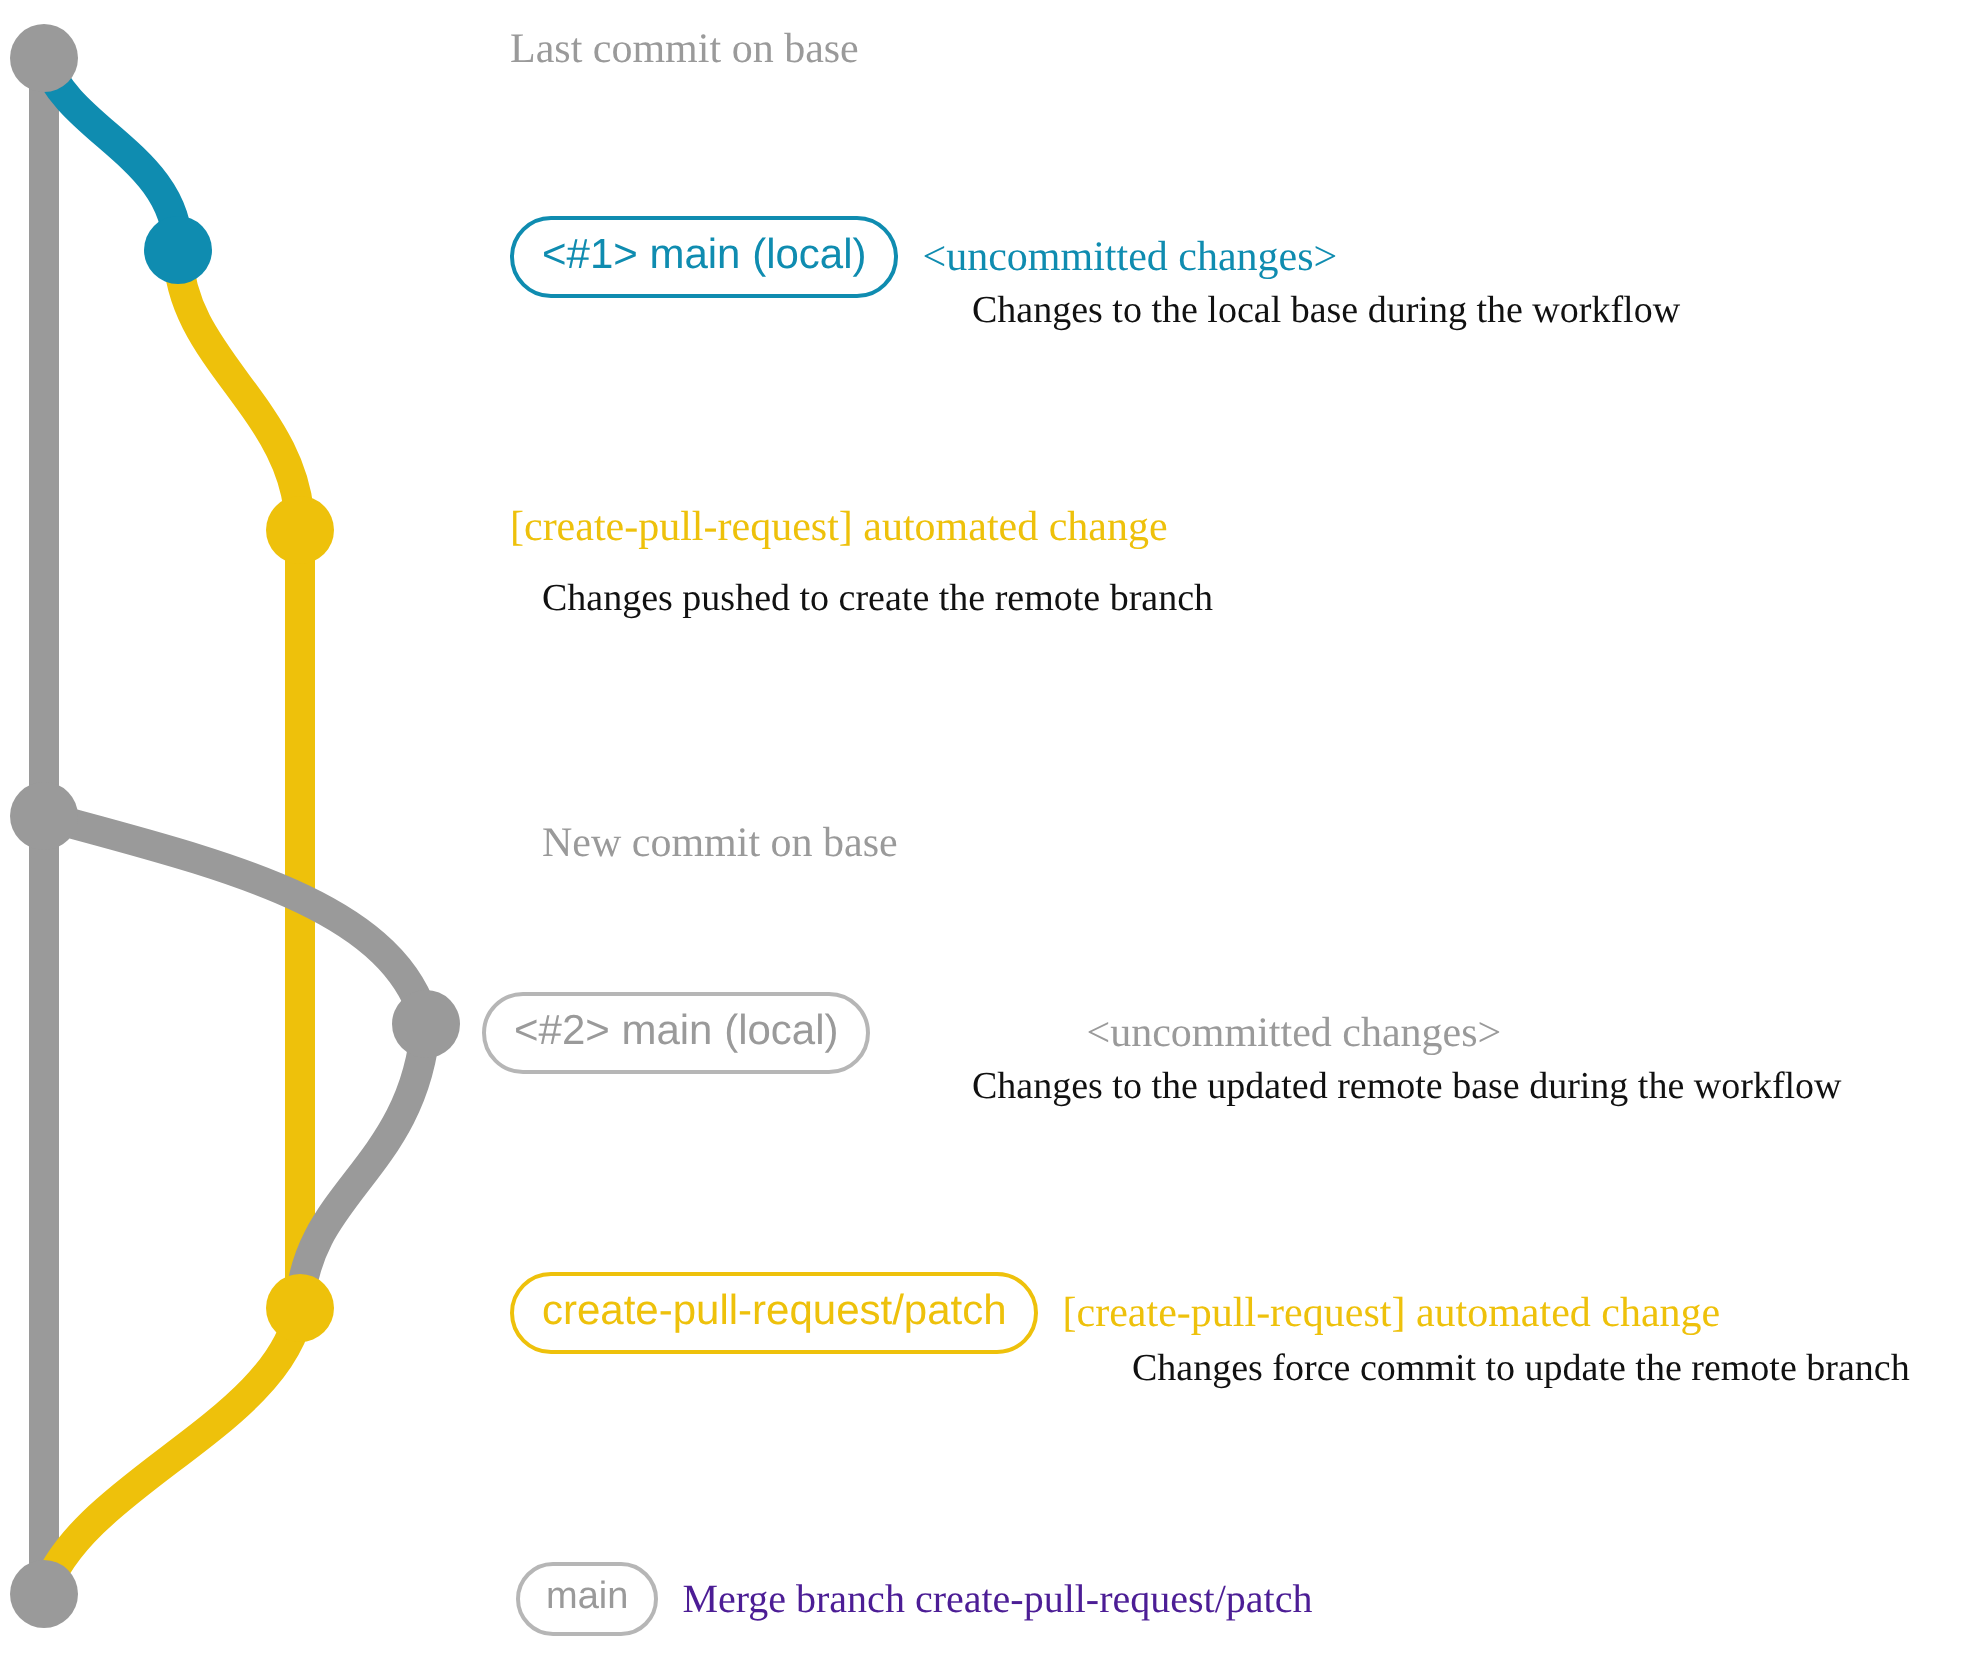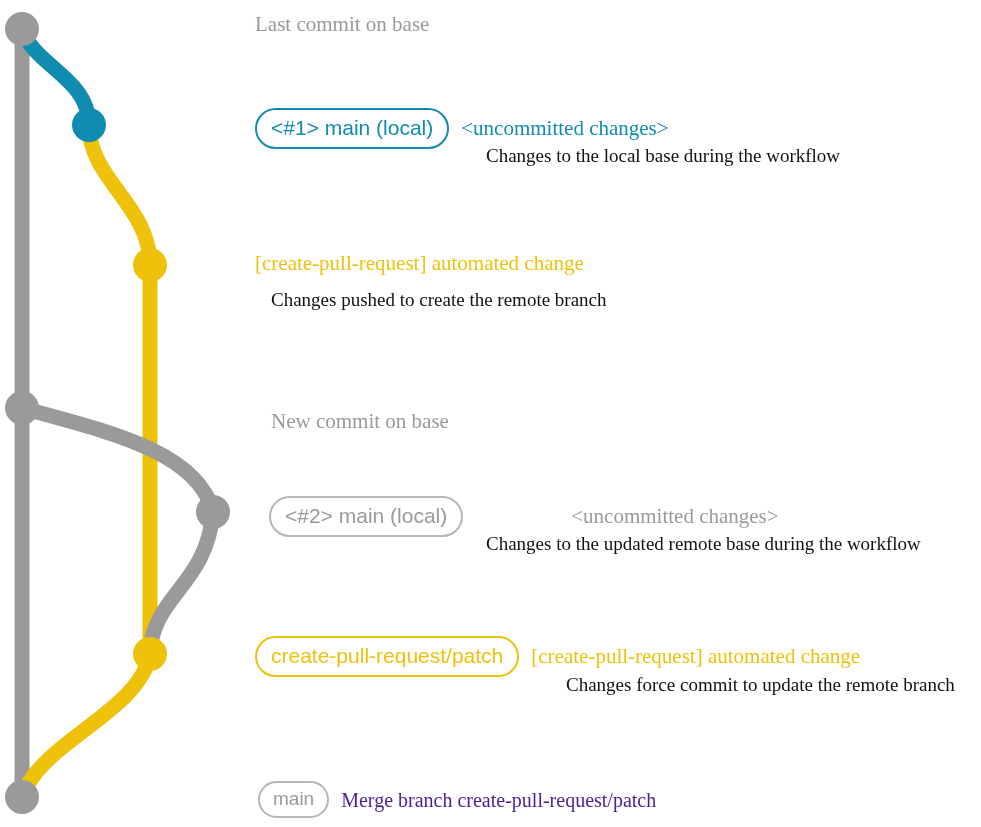--- a/index.html
+++ b/index.html
@@ -115,21 +115,21 @@
 
 <div class="row" style="left:255px; top:253px;">
   <span class="headline hl-yellow">[create-pull-request] automated change</span>
 </div>
 <div class="subtext" style="left:271px; top:290px;">Changes pushed to create the remote branch</div>
 
 <div class="row" style="left:255px; top:411px;margin-left:16px;">
   <span class="headline hl-gray">New commit on base</span>
 </div>
 
-<div class="row" style="left:269px; top:496px;gap:48px;">
+<div class="row" style="left:241px; top:496px;gap:48px;">
   <span class="pill pill-gray">&lt;#2&gt; main (local)</span>
   <span class="gap-sm"></span>
   <span class="headline hl-gray">&lt;uncommitted changes&gt;</span>
 </div>
 <div class="subtext" style="left:486px; top:534px;">Changes to the updated remote base during the workflow</div>
 
 <div class="row" style="left:255px; top:636px;">
   <span class="pill pill-yellow">create-pull-request/patch</span>
   <span class="gap-sm"></span>
   <span class="headline hl-yellow">[create-pull-request] automated change</span>

